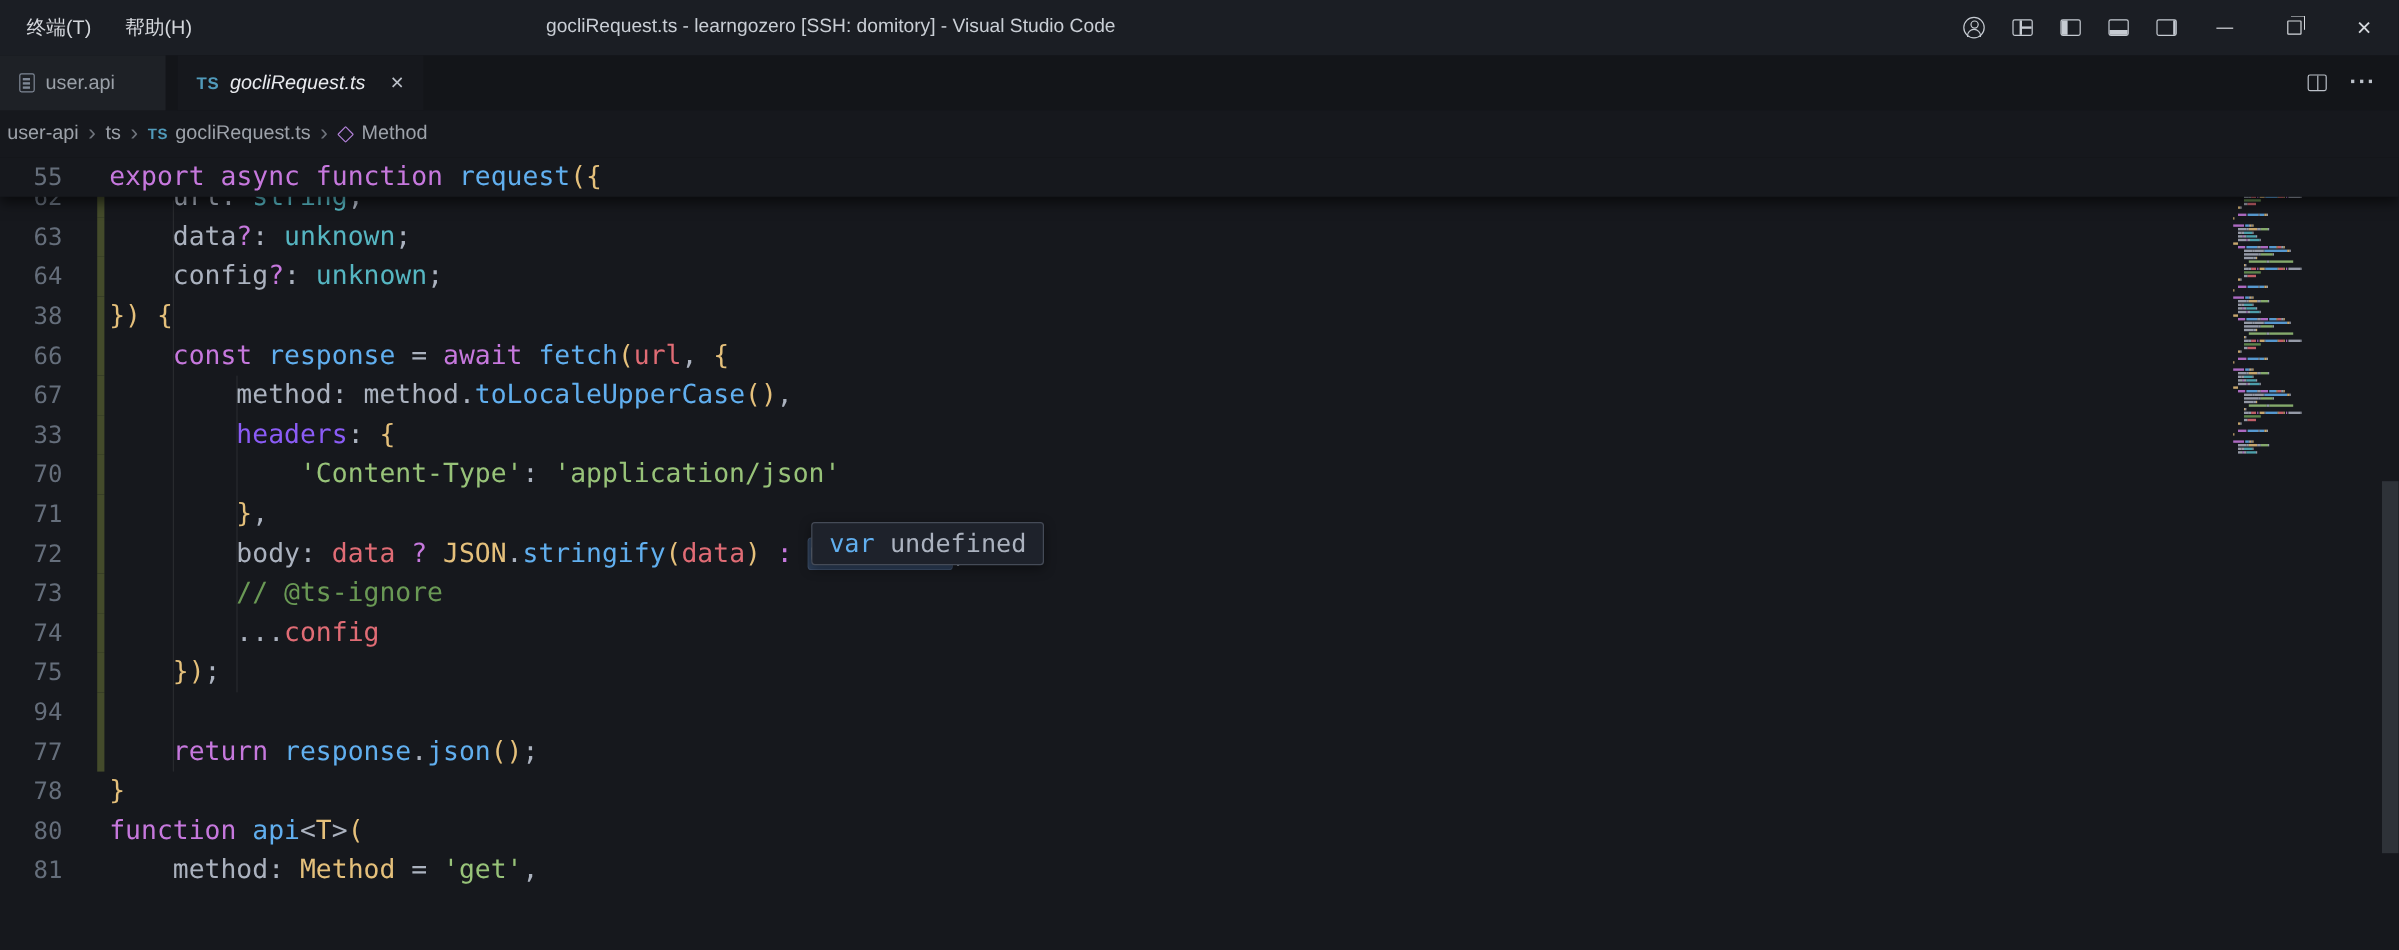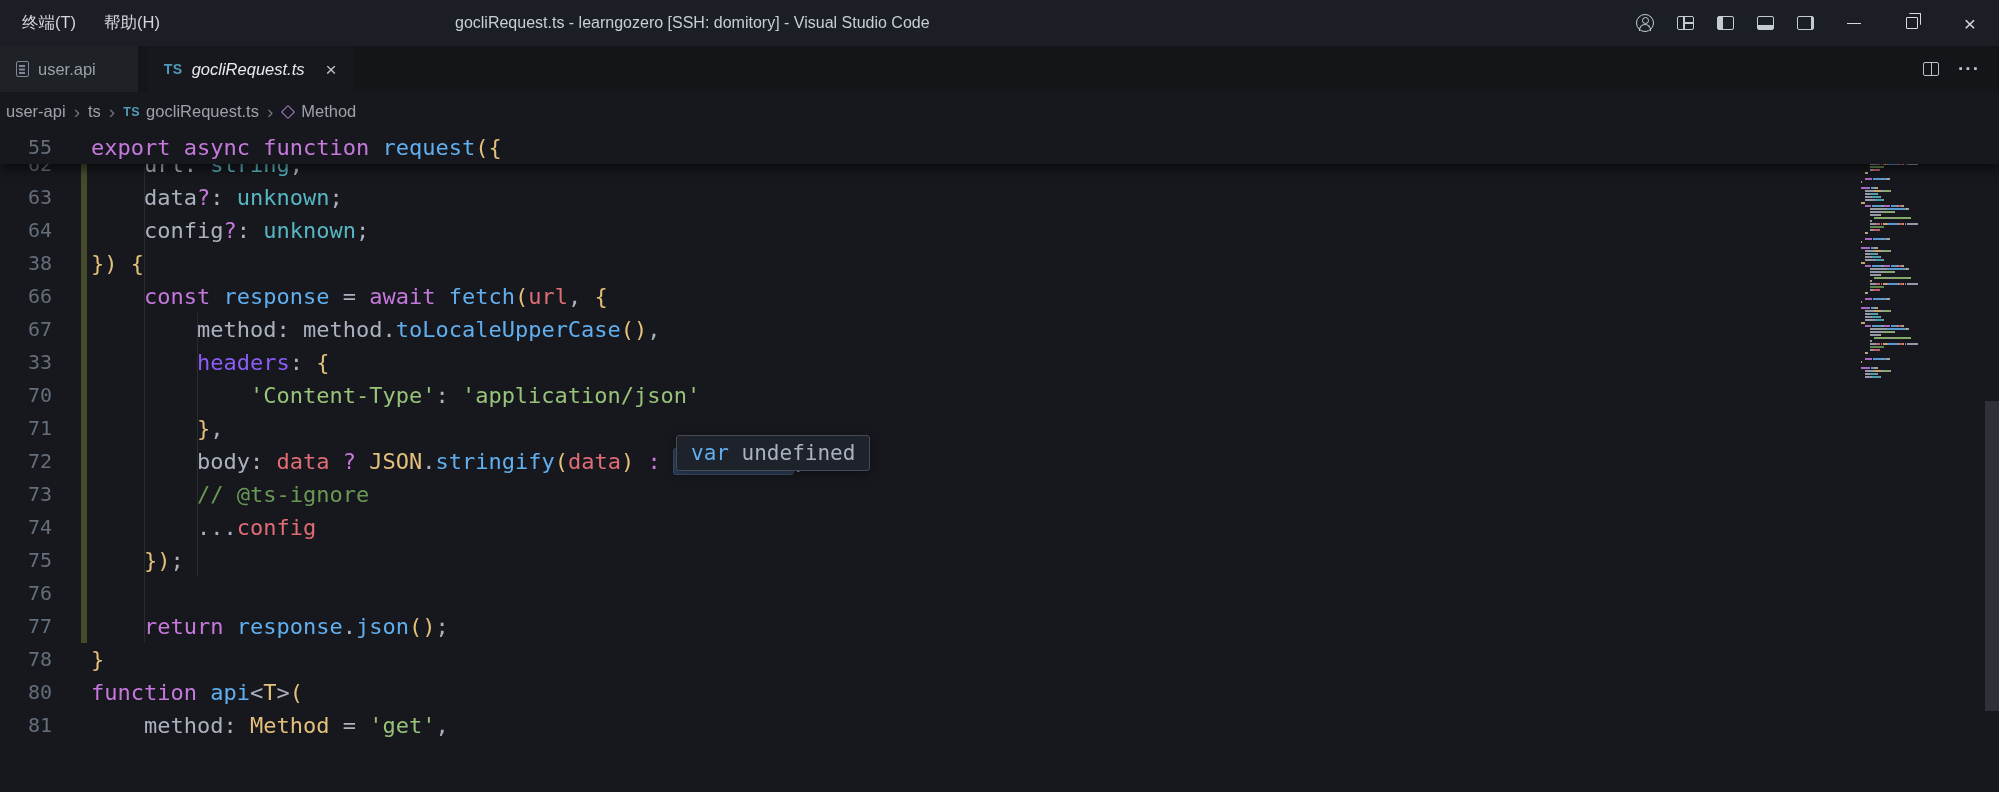--- a/index.html
+++ b/index.html
@@ -171,21 +171,21 @@
         <div class="row"><span class="ln">38</span><span class="mod"></span><span class="code"><span style="color: rgb(229, 192, 123);">}) {</span></span></div>
         <div class="row"><span class="ln">66</span><span class="mod"></span><span class="code"><span style="color: rgb(171, 178, 191);">    </span><span style="color: rgb(198, 120, 221);">const</span><span style="color: rgb(171, 178, 191);"> </span><span style="color: rgb(97, 175, 239);">response</span><span style="color: rgb(171, 178, 191);"> = </span><span style="color: rgb(198, 120, 221);">await</span><span style="color: rgb(171, 178, 191);"> </span><span style="color: rgb(97, 175, 239);">fetch</span><span style="color: rgb(229, 192, 123);">(</span><span style="color: rgb(224, 108, 117);">url</span><span style="color: rgb(171, 178, 191);">, </span><span style="color: rgb(229, 192, 123);">{</span></span></div>
         <div class="row"><span class="ln">67</span><span class="mod"></span><span class="code"><span style="color: rgb(171, 178, 191);">        </span><span style="color: rgb(171, 178, 191);">method</span><span style="color: rgb(171, 178, 191);">: </span><span style="color: rgb(171, 178, 191);">method</span><span style="color: rgb(171, 178, 191);">.</span><span style="color: rgb(97, 175, 239);">toLocaleUpperCase</span><span style="color: rgb(229, 192, 123);">()</span><span style="color: rgb(171, 178, 191);">,</span></span></div>
         <div class="row"><span class="ln">33</span><span class="mod"></span><span class="code"><span style="color: rgb(171, 178, 191);">        </span><span style="color: #8b5cf6;">headers</span><span style="color: rgb(171, 178, 191);">: </span><span style="color: rgb(229, 192, 123);">{</span></span></div>
         <div class="row"><span class="ln">70</span><span class="mod"></span><span class="code"><span style="color: rgb(171, 178, 191);">            </span><span style="color: rgb(152, 195, 121);">'Content-Type'</span><span style="color: rgb(171, 178, 191);">: </span><span style="color: rgb(152, 195, 121);">'application/json'</span></span></div>
         <div class="row"><span class="ln">71</span><span class="mod"></span><span class="code"><span style="color: rgb(171, 178, 191);">        </span><span style="color: rgb(229, 192, 123);">}</span><span style="color: rgb(171, 178, 191);">,</span></span></div>
         <div class="row"><span class="ln">72</span><span class="mod"></span><span class="code"><span style="color: rgb(171, 178, 191);">        </span><span style="color: rgb(171, 178, 191);">body</span><span style="color: rgb(171, 178, 191);">: </span><span style="color: rgb(224, 108, 117);">data</span><span style="color: rgb(171, 178, 191);"> </span><span style="color: rgb(198, 120, 221);">?</span><span style="color: rgb(171, 178, 191);"> </span><span style="color: rgb(229, 192, 123);">JSON</span><span style="color: rgb(171, 178, 191);">.</span><span style="color: rgb(97, 175, 239);">stringify</span><span style="color: rgb(229, 192, 123);">(</span><span style="color: rgb(224, 108, 117);">data</span><span style="color: rgb(229, 192, 123);">)</span><span style="color: rgb(171, 178, 191);"> </span><span style="color: rgb(198, 120, 221);">:</span><span style="color: rgb(171, 178, 191);"> </span><span class="word-hl" style="color: rgb(171, 178, 191);">undefined</span><span style="color: rgb(171, 178, 191);">,</span></span></div>
         <div class="row"><span class="ln">73</span><span class="mod"></span><span class="code"><span style="color: rgb(171, 178, 191);">        </span><span style="color: rgb(106, 153, 85);">// @ts-ignore</span></span></div>
         <div class="row"><span class="ln">74</span><span class="mod"></span><span class="code"><span style="color: rgb(171, 178, 191);">        </span><span style="color: rgb(171, 178, 191);">...</span><span style="color: rgb(224, 108, 117);">config</span></span></div>
         <div class="row"><span class="ln">75</span><span class="mod"></span><span class="code"><span style="color: rgb(171, 178, 191);">    </span><span style="color: rgb(229, 192, 123);">})</span><span style="color: rgb(171, 178, 191);">;</span></span></div>
-        <div class="row"><span class="ln">76</span><span class="mod"></span><span class="code"></span></div>
+        <div class="row"><span class="ln">94</span><span class="mod"></span><span class="code"></span></div>
         <div class="row"><span class="ln">77</span><span class="mod"></span><span class="code"><span style="color: rgb(171, 178, 191);">    </span><span style="color: rgb(198, 120, 221);">return</span><span style="color: rgb(171, 178, 191);"> </span><span style="color: rgb(97, 175, 239);">response</span><span style="color: rgb(171, 178, 191);">.</span><span style="color: rgb(97, 175, 239);">json</span><span style="color: rgb(229, 192, 123);">()</span><span style="color: rgb(171, 178, 191);">;</span></span></div>
         <div class="row"><span class="ln">78</span><span class="code"><span style="color: rgb(229, 192, 123);">}</span></span></div>
         <div class="row"><span class="ln">80</span><span class="code"><span style="color: rgb(198, 120, 221);">function</span><span style="color: rgb(171, 178, 191);"> </span><span style="color: rgb(97, 175, 239);">api</span><span style="color: rgb(171, 178, 191);">&lt;</span><span style="color: rgb(229, 192, 123);">T</span><span style="color: rgb(171, 178, 191);">&gt;</span><span style="color: rgb(229, 192, 123);">(</span></span></div>
         <div class="row"><span class="ln">81</span><span class="code"><span style="color: rgb(171, 178, 191);">    </span><span style="color: rgb(171, 178, 191);">method</span><span style="color: rgb(171, 178, 191);">: </span><span style="color: rgb(229, 192, 123);">Method</span><span style="color: rgb(171, 178, 191);"> = </span><span style="color: rgb(152, 195, 121);">'get'</span><span style="color: rgb(171, 178, 191);">,</span></span></div>
       </div>
     <div class="guide" style="left:144px; top:36px; height:476px;"></div>
     <div class="guide" style="left:197px; top:182px; height:264px;"></div>
     <div class="sticky" id="sticky">
         <div class="row"><span class="ln">55</span><span class="code"><span style="color: rgb(198, 120, 221);">export</span><span style="color: rgb(171, 178, 191);"> </span><span style="color: rgb(198, 120, 221);">async</span><span style="color: rgb(171, 178, 191);"> </span><span style="color: rgb(198, 120, 221);">function</span><span style="color: rgb(171, 178, 191);"> </span><span style="color: rgb(97, 175, 239);">request</span><span style="color: rgb(229, 192, 123);">({</span></span></div>
       </div>

